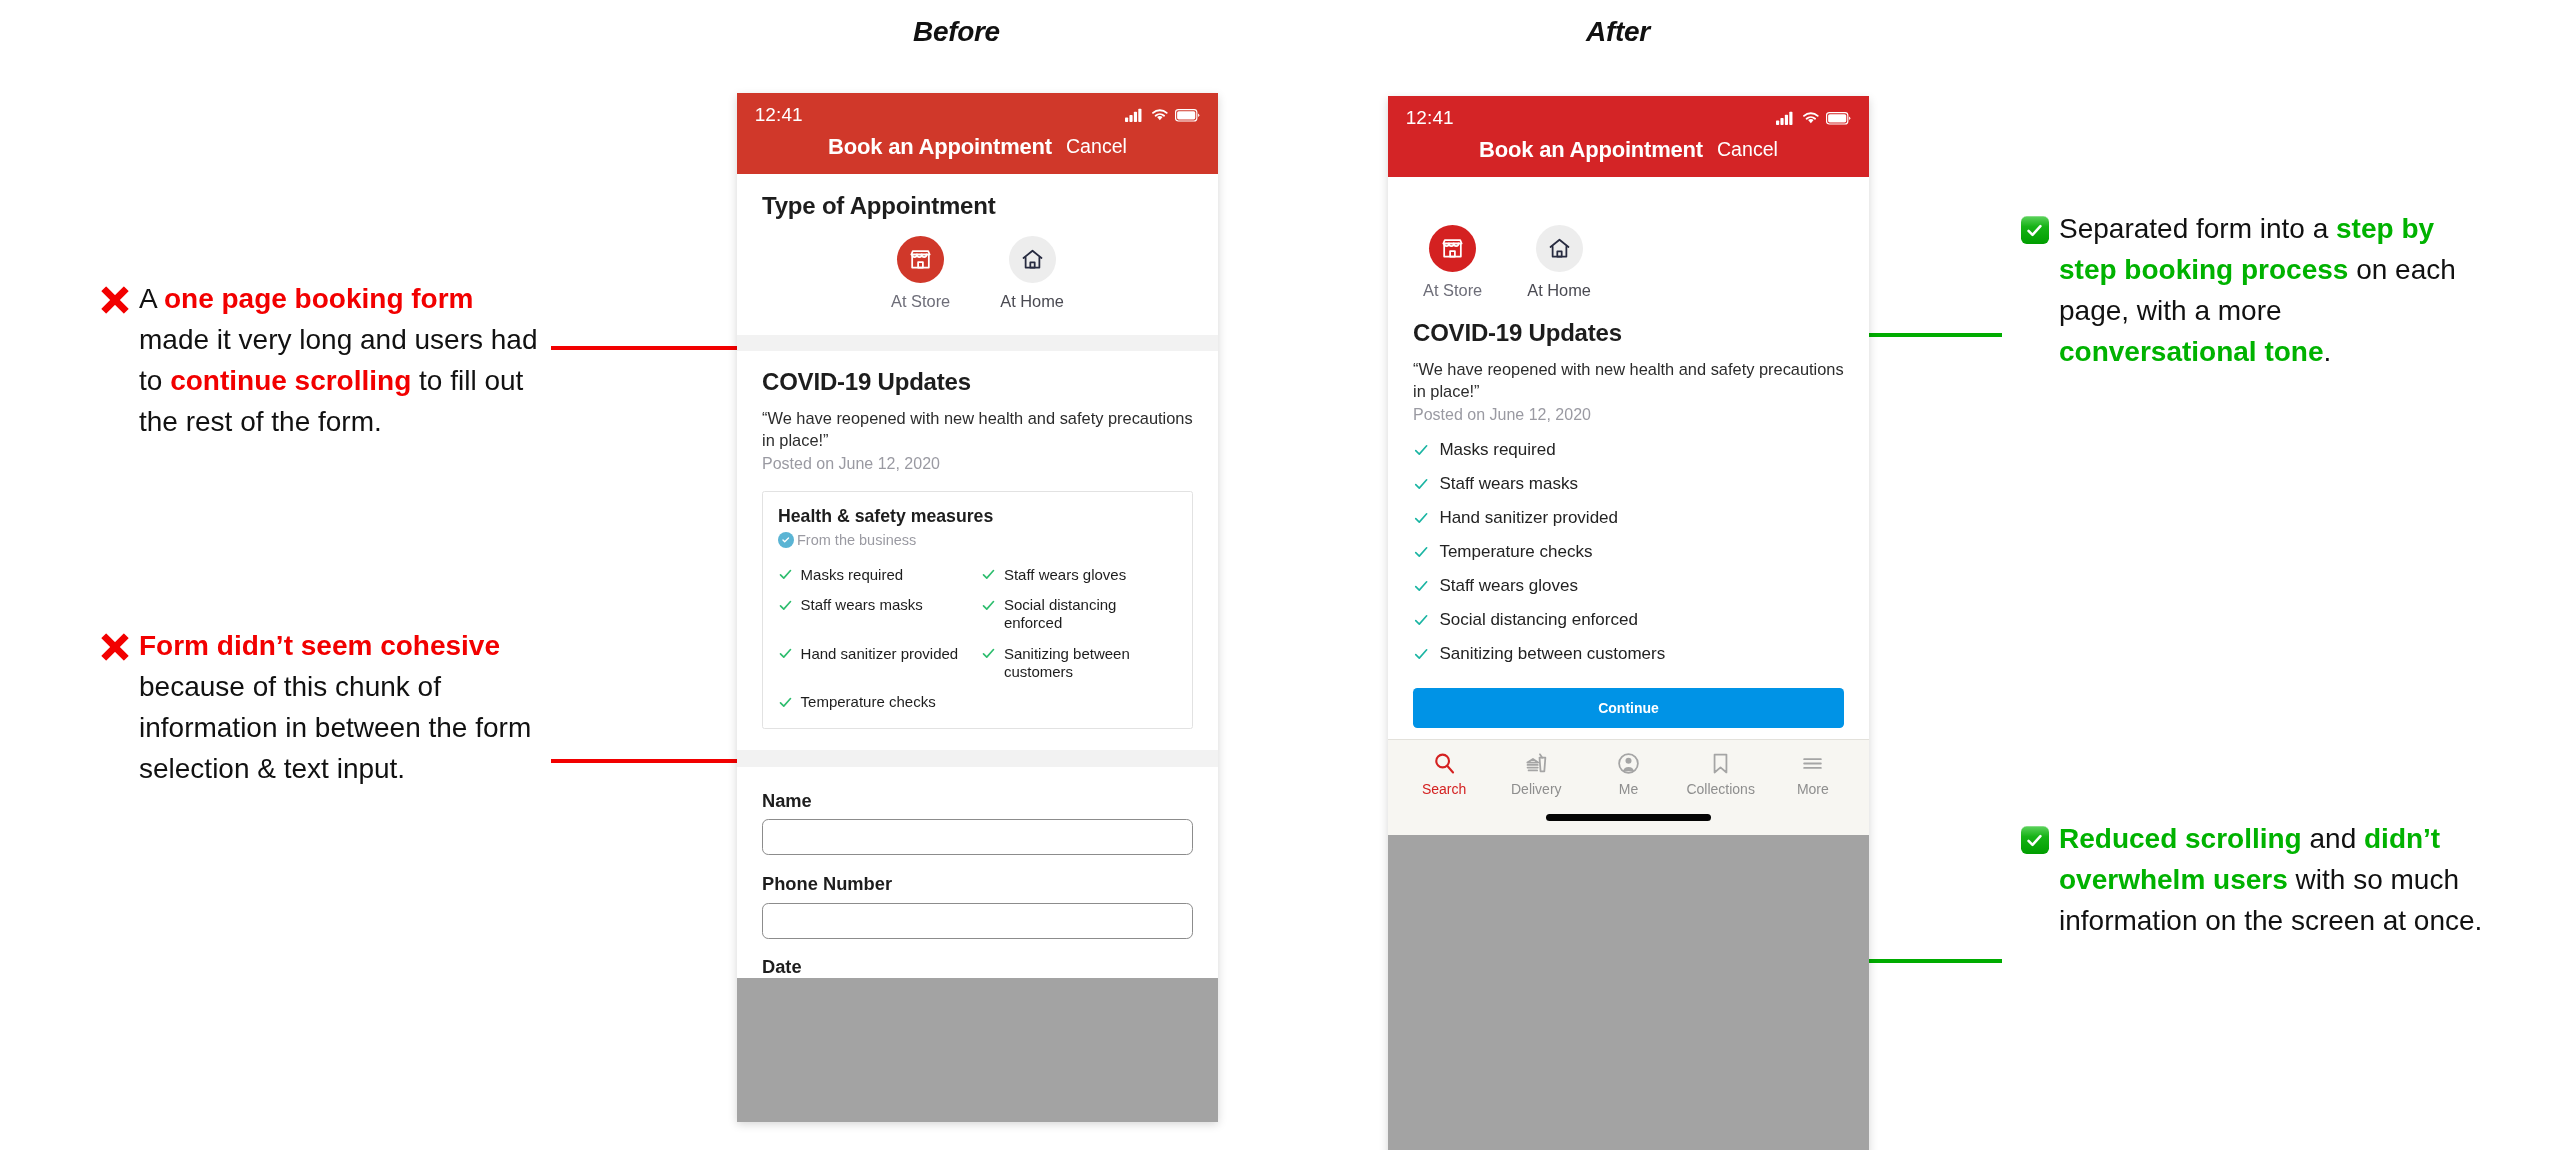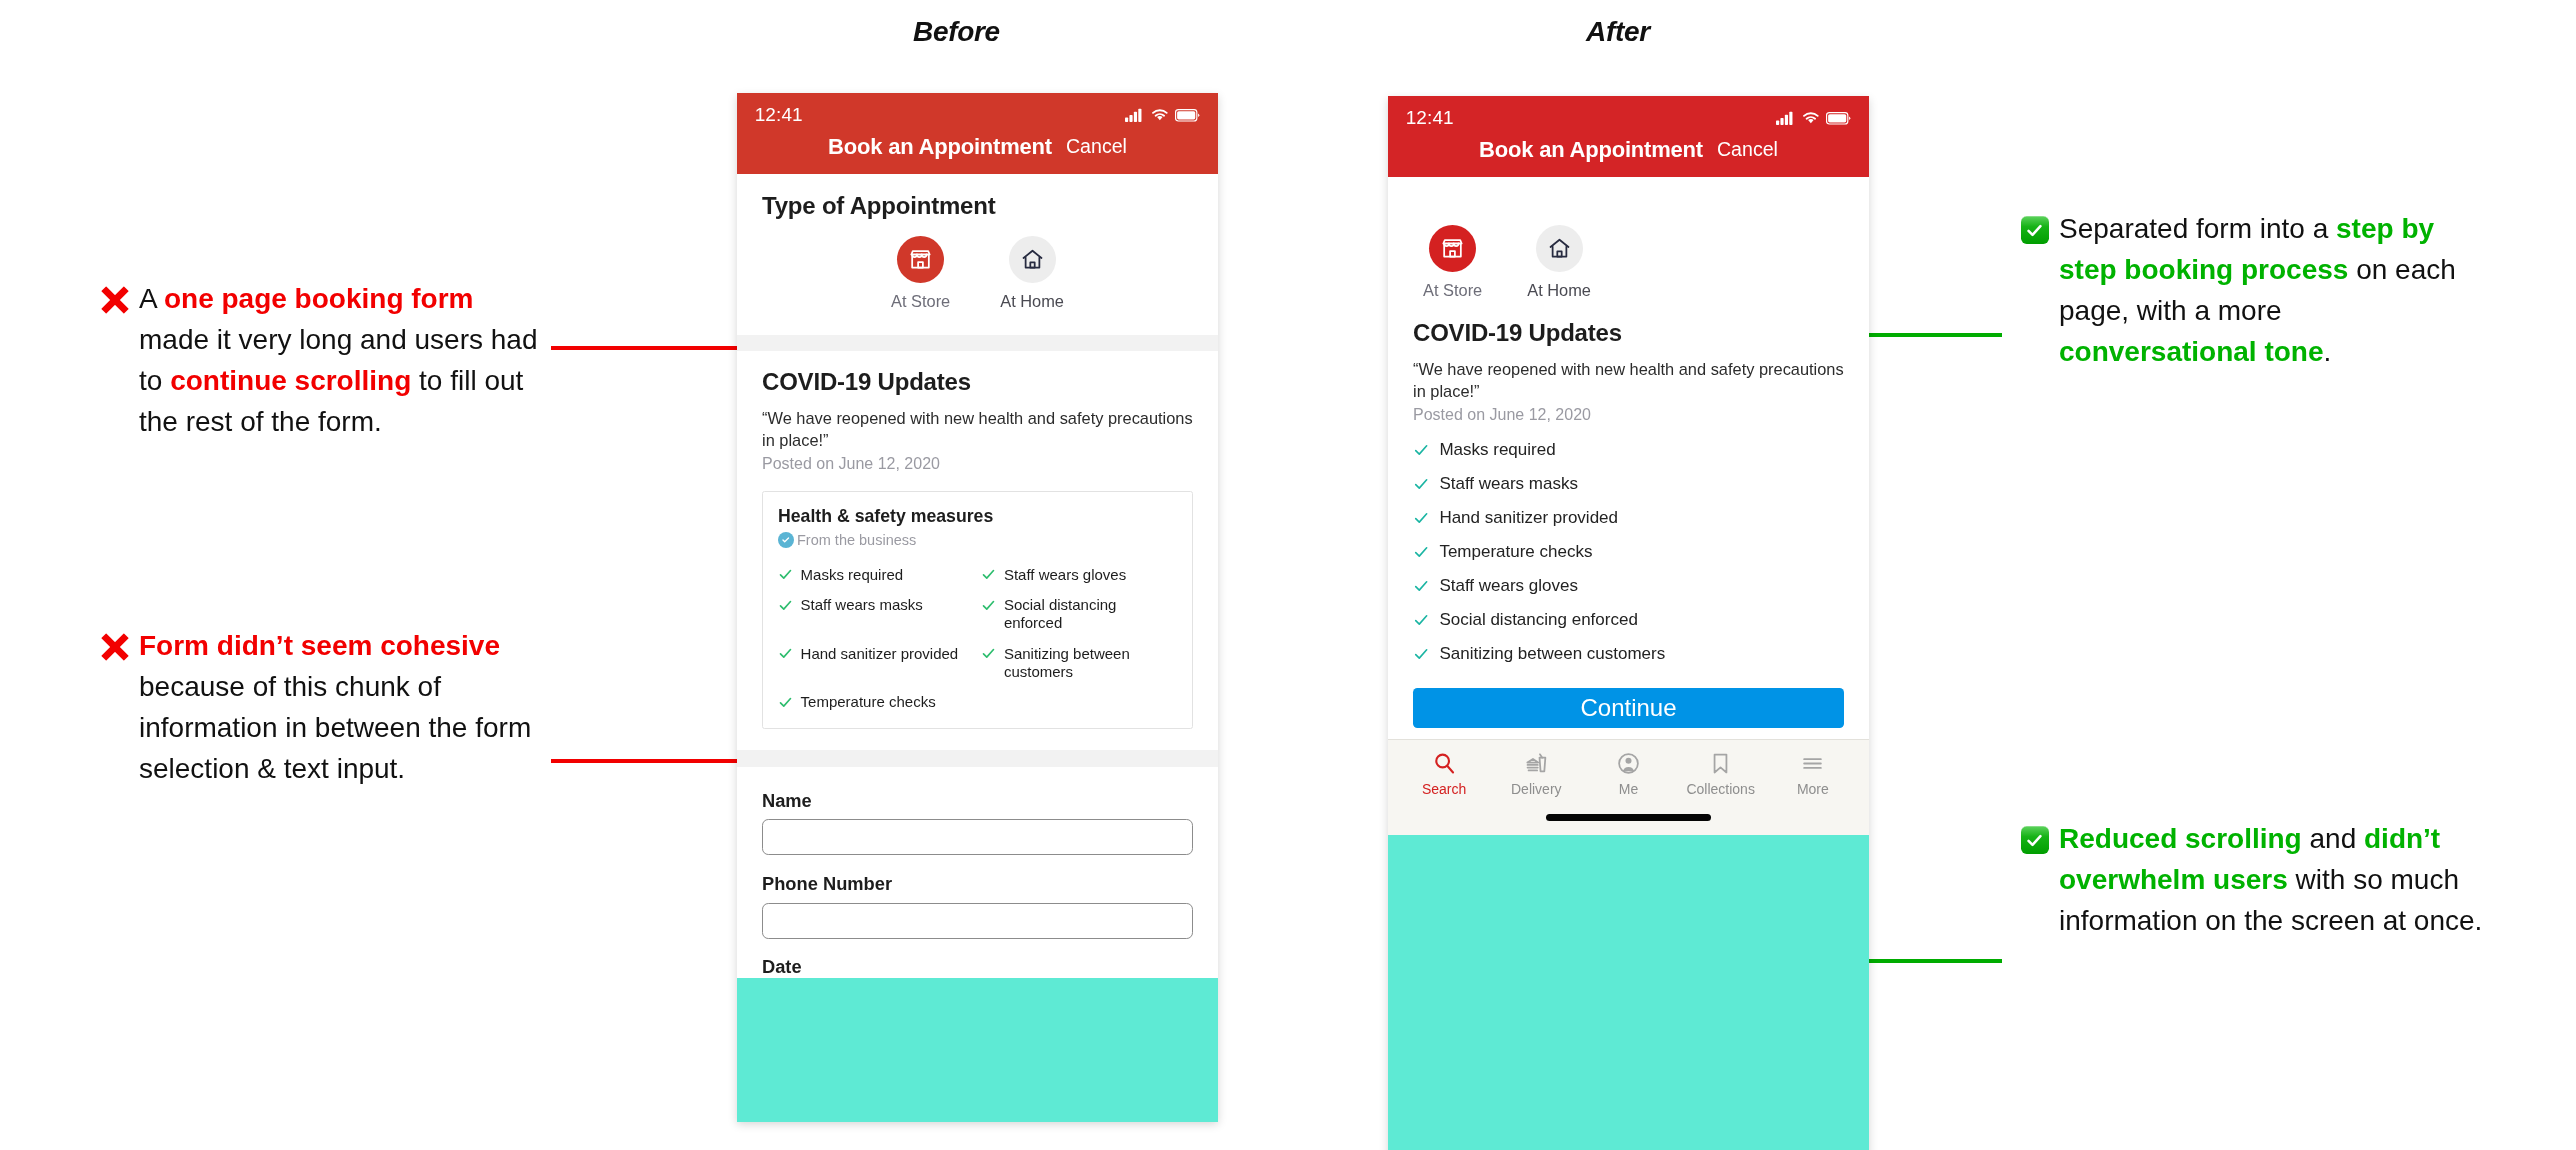--- a/index.html
+++ b/index.html
@@ -88,21 +88,21 @@
   .conn.green .dot { background: #00ac00; left: -7.6px; }
 
   #conn-l1 { left: 551px;  top: 346px;  width: 201px; }
   #conn-l2 { left: 551px;  top: 759px; width: 201px; }
   #conn-r1 { left: 1854px; top: 333px;  width: 148px; }
   #conn-r2 { left: 1854px; top: 959px; width: 148px; }
 
   
   .phone {
     position: absolute;
-    background: #5eead4;
+    background: #a3a3a3;
     box-shadow: 0 3.2px 8.8px rgba(0,0,0,.17);
     overflow: hidden;
   }
   #phone-before {
     left: 737px; top: 93px;
     width: 481px; height: 1029px;
   }
   #phone-after {
     left: 1388px; top: 96px;
     width: 481px; height: 1082px;
@@ -205,21 +205,21 @@
     font-size: 17px; color: #232323;
     padding: 7px 0;
   }
   .after-item .tick { width: 16.4px; height: 16.4px; margin-top: 0; }
 
   .continue-btn {
     margin: 16.4px 0 0 0;
     height: 40px; border-radius: 4.4px;
     background: #0093e6; color: #ffffff;
     display: flex; align-items: center; justify-content: center;
-    font-size: 24px; font-weight: 400;
+    font-size: 14px; font-weight: 700;
   }
 
   .tabbar {
     background: #f7f6f2;
     border-top: 0.6px solid #e3e1db;
     display: flex; justify-content: space-around;
     padding: 11.4px 10px 5px 10px;
   }
   .tab { display: flex; flex-direction: column; align-items: center; gap: 5px; width: 83px; }
   .tab svg { display: block; }

